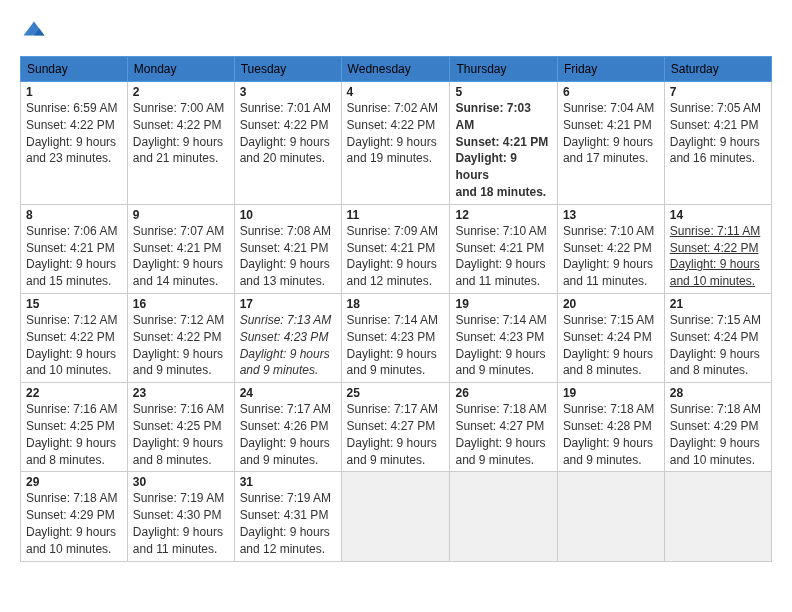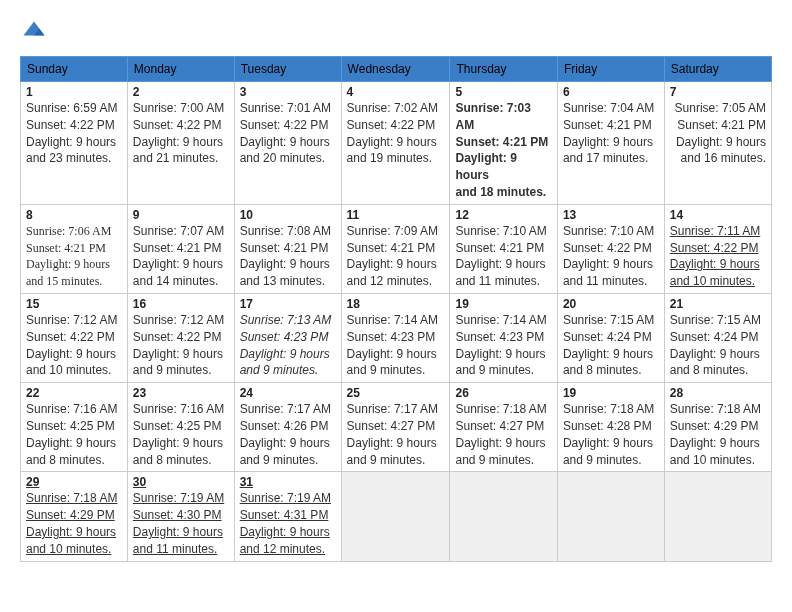--- a/index.html
+++ b/index.html
@@ -90,21 +90,20 @@
       display: block;
       margin-bottom: 1px;
     }
     .day-info {
       font-size: 12px;
       color: #333;
       line-height: 1.4;
     }
     .last-row td {
       height: 68px;
-      text-decoration: underline;
     }
   </style>
 </head>
 <body>
 
 <div class="page">
   <div class="header">
     <div class="logo">
       <svg class="logo-icon" viewBox="0 0 32 32">
         <polygon points="16,4 28,20 4,20" fill="#3a7ec8"></polygon>
@@ -171,30 +170,30 @@
           </td>
           <td>
             <span class="day-num">6</span>
             <div class="day-info" style="white-space: pre-line;">Sunrise: 7:04 AM
 Sunset: 4:21 PM
 Daylight: 9 hours
 and 17 minutes.</div>
           </td>
           <td>
             <span class="day-num">7</span>
-            <div class="day-info" style="white-space: pre-line; text-align: right;">Sunrise: 7:05 AM
+            <div class="day-info" style="white-space: pre-line;">Sunrise: 7:05 AM
 Sunset: 4:21 PM
 Daylight: 9 hours
 and 16 minutes.</div>
           </td>
         </tr>
         <tr>
           <td>
             <span class="day-num">8</span>
-            <div class="day-info" style="white-space: pre-line; font-family: Liberation Serif, serif;">Sunrise: 7:06 AM
+            <div class="day-info" style="white-space: pre-line;">Sunrise: 7:06 AM
 Sunset: 4:21 PM
 Daylight: 9 hours
 and 15 minutes.</div>
           </td>
           <td>
             <span class="day-num">9</span>
             <div class="day-info" style="white-space: pre-line;">Sunrise: 7:07 AM
 Sunset: 4:21 PM
 Daylight: 9 hours
 and 14 minutes.</div>

